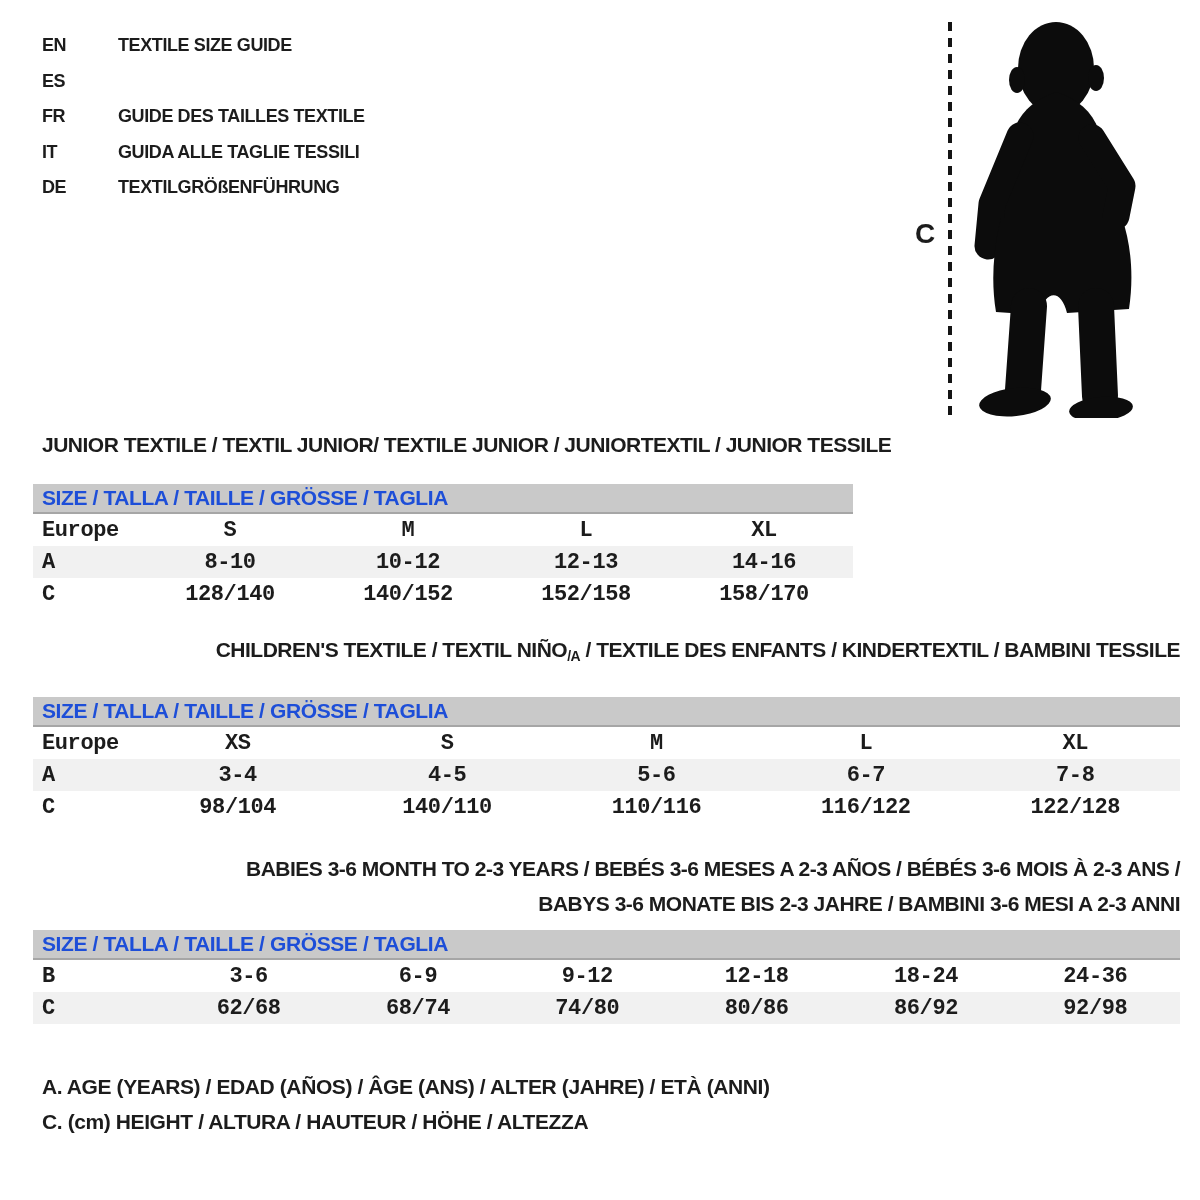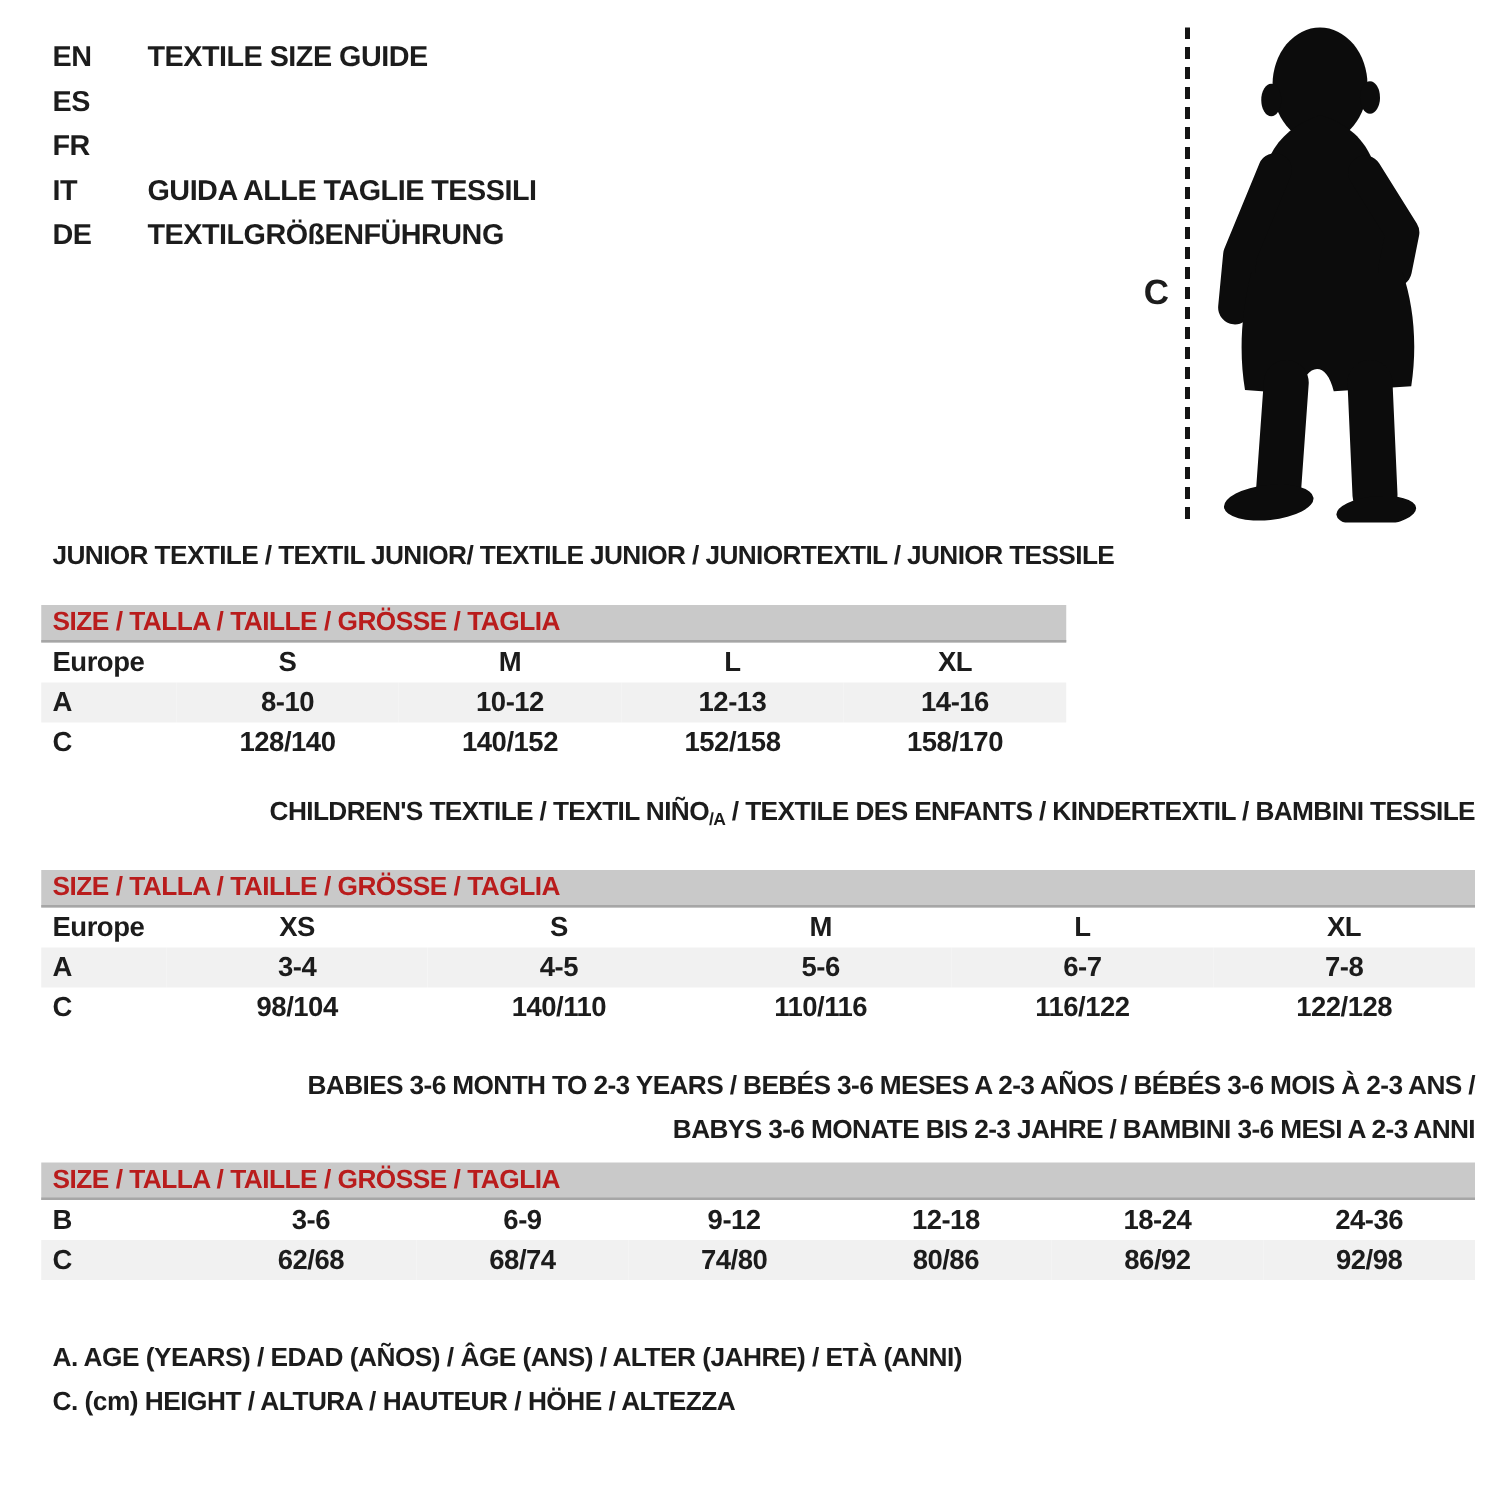--- a/index.html
+++ b/index.html
@@ -7,47 +7,47 @@
     position:relative;
     width:1200px;height:1200px;
     background:#ffffff;
     font-family:"Liberation Sans", sans-serif;
     font-weight:bold;
     color:#1c1c1c;
     overflow:hidden;
   }
   
   .lang-block{position:absolute;left:42px;top:28px;}
-  .lang-row{display:flex;line-height:35.5px;font-size:23px;letter-spacing:-0.4px;}
+  .lang-row{display:flex;line-height:35.5px;font-size:18px;letter-spacing:-0.4px;}
   .lang-code{width:76px;flex:0 0 76px;}
   
   .figure{position:absolute;left:905px;top:16px;width:260px;height:410px;}
   .dash-line{
     position:absolute;left:43px;top:6px;width:4px;height:398px;
     background:repeating-linear-gradient(to bottom,#141414 0 9px,transparent 9px 16px);
   }
   .c-label{position:absolute;left:10px;top:202px;font-size:28px;}
   .toddler-svg{position:absolute;left:55px;top:2px;}
   
   .section{position:absolute;left:33px;}
   .sec-junior{top:433px;width:820px;}
   .sec-children{top:638px;width:1147px;}
   .sec-babies{top:851px;width:1147px;}
   .sec-title{font-size:21px;line-height:24px;letter-spacing:-0.5px;padding-left:9px;white-space:nowrap;text-align:right;}
   .sec-title .sub{font-size:14px;vertical-align:-4px;}
   .sec-title-multi{line-height:35px;}
   .size-bar{
     height:28px;background:#c9c9c9;border-bottom:2px solid #a6a6a6;
-    font-size:21px;line-height:28px;padding-left:9px;color:#b91c1c;
+    font-size:21px;line-height:28px;padding-left:9px;color:#1d4ed8;
     letter-spacing:-0.4px;
   }
   .mt-junior{margin-top:27px;}
   .mt-children{margin-top:29px;}
   .mt-babies{margin-top:9px;}
-  table{width:100%;border-collapse:collapse;table-layout:fixed;}
+  table{width:100%;border-collapse:collapse;table-layout:fixed;font-family:Liberation Mono, monospace;}
   td{
     height:32px;text-align:center;padding:0;
     font-size:22px;font-weight:bold;letter-spacing:-0.4px;white-space:nowrap;
   }
   td.lab{text-align:left;padding-left:9px;}
   tbody tr:nth-child(even){background:#f1f1f1;}
   
   .footnotes{position:absolute;left:33px;top:1069px;}
   .footnote{font-size:21px;line-height:35px;letter-spacing:-0.4px;padding-left:9px;white-space:nowrap;}
 </style>
@@ -59,20 +59,21 @@
   <div class="lang-block">
     <div class="lang-row">
       <span class="lang-code">EN</span>
       <span class="lang-label">TEXTILE SIZE GUIDE</span>
     </div>
     <div class="lang-row">
       <span class="lang-code">ES</span>
     </div>
     <div class="lang-row">
       <span class="lang-code">FR</span>
+      <span class="lang-label">GUIDE DES TAILLES TEXTILE</span>
     </div>
     <div class="lang-row">
       <span class="lang-code">IT</span>
       <span class="lang-label">GUIDA ALLE TAGLIE TESSILI</span>
     </div>
     <div class="lang-row">
       <span class="lang-code">DE</span>
       <span class="lang-label">TEXTILGRÖßENFÜHRUNG</span>
     </div>
   </div>

